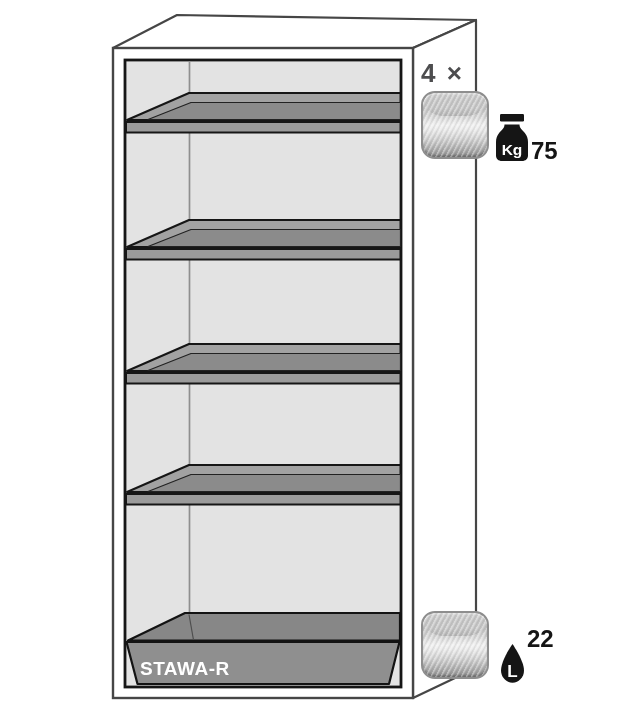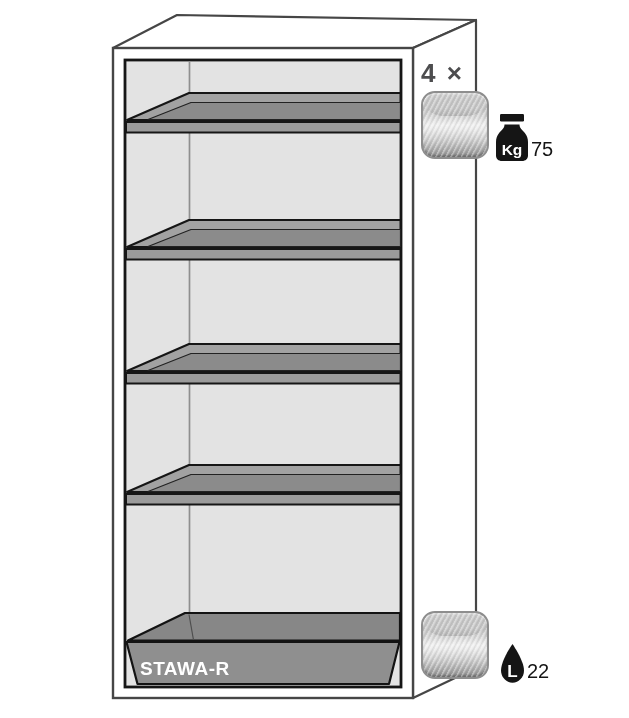--- a/index.html
+++ b/index.html
@@ -63,28 +63,28 @@
       rgba(255,255,255,.32) 0px, rgba(255,255,255,.32) 1px,
       rgba(255,255,255,0) 2px, rgba(60,60,60,.10) 3px, rgba(255,255,255,0) 4.5px);
   }
   .metal-top { left: 421px; top: 91px; }
   .metal-bottom { left: 421px; top: 611px; }
   .spec-icon { position: absolute; }
   .weight-icon { left: 495px; top: 114px; }
   .drop-icon { left: 500px; top: 643px; }
   .spec-value {
     position: absolute;
-    font-size: 20px;
-    font-weight: normal;
+    font-size: 24px;
+    font-weight: bold;
     color: #151515;
     line-height: 1;
     white-space: nowrap;
   }
   .value-load { left: 531px; top: 139px; }
-  .value-volume { left: 527px; top: 661px; }
+  .value-volume { left: 527px; top: 627px; }
 </style>
 </head>
 <body>
 
 <div class="stage">
 
   <svg class="cabinet-svg" width="629" height="718" viewBox="0 0 629 718">
 
     <polygon points="113,48 177,15 476,20 413,48" fill="#ffffff" stroke="#464646" stroke-width="2.2" stroke-linejoin="round"></polygon>
 

